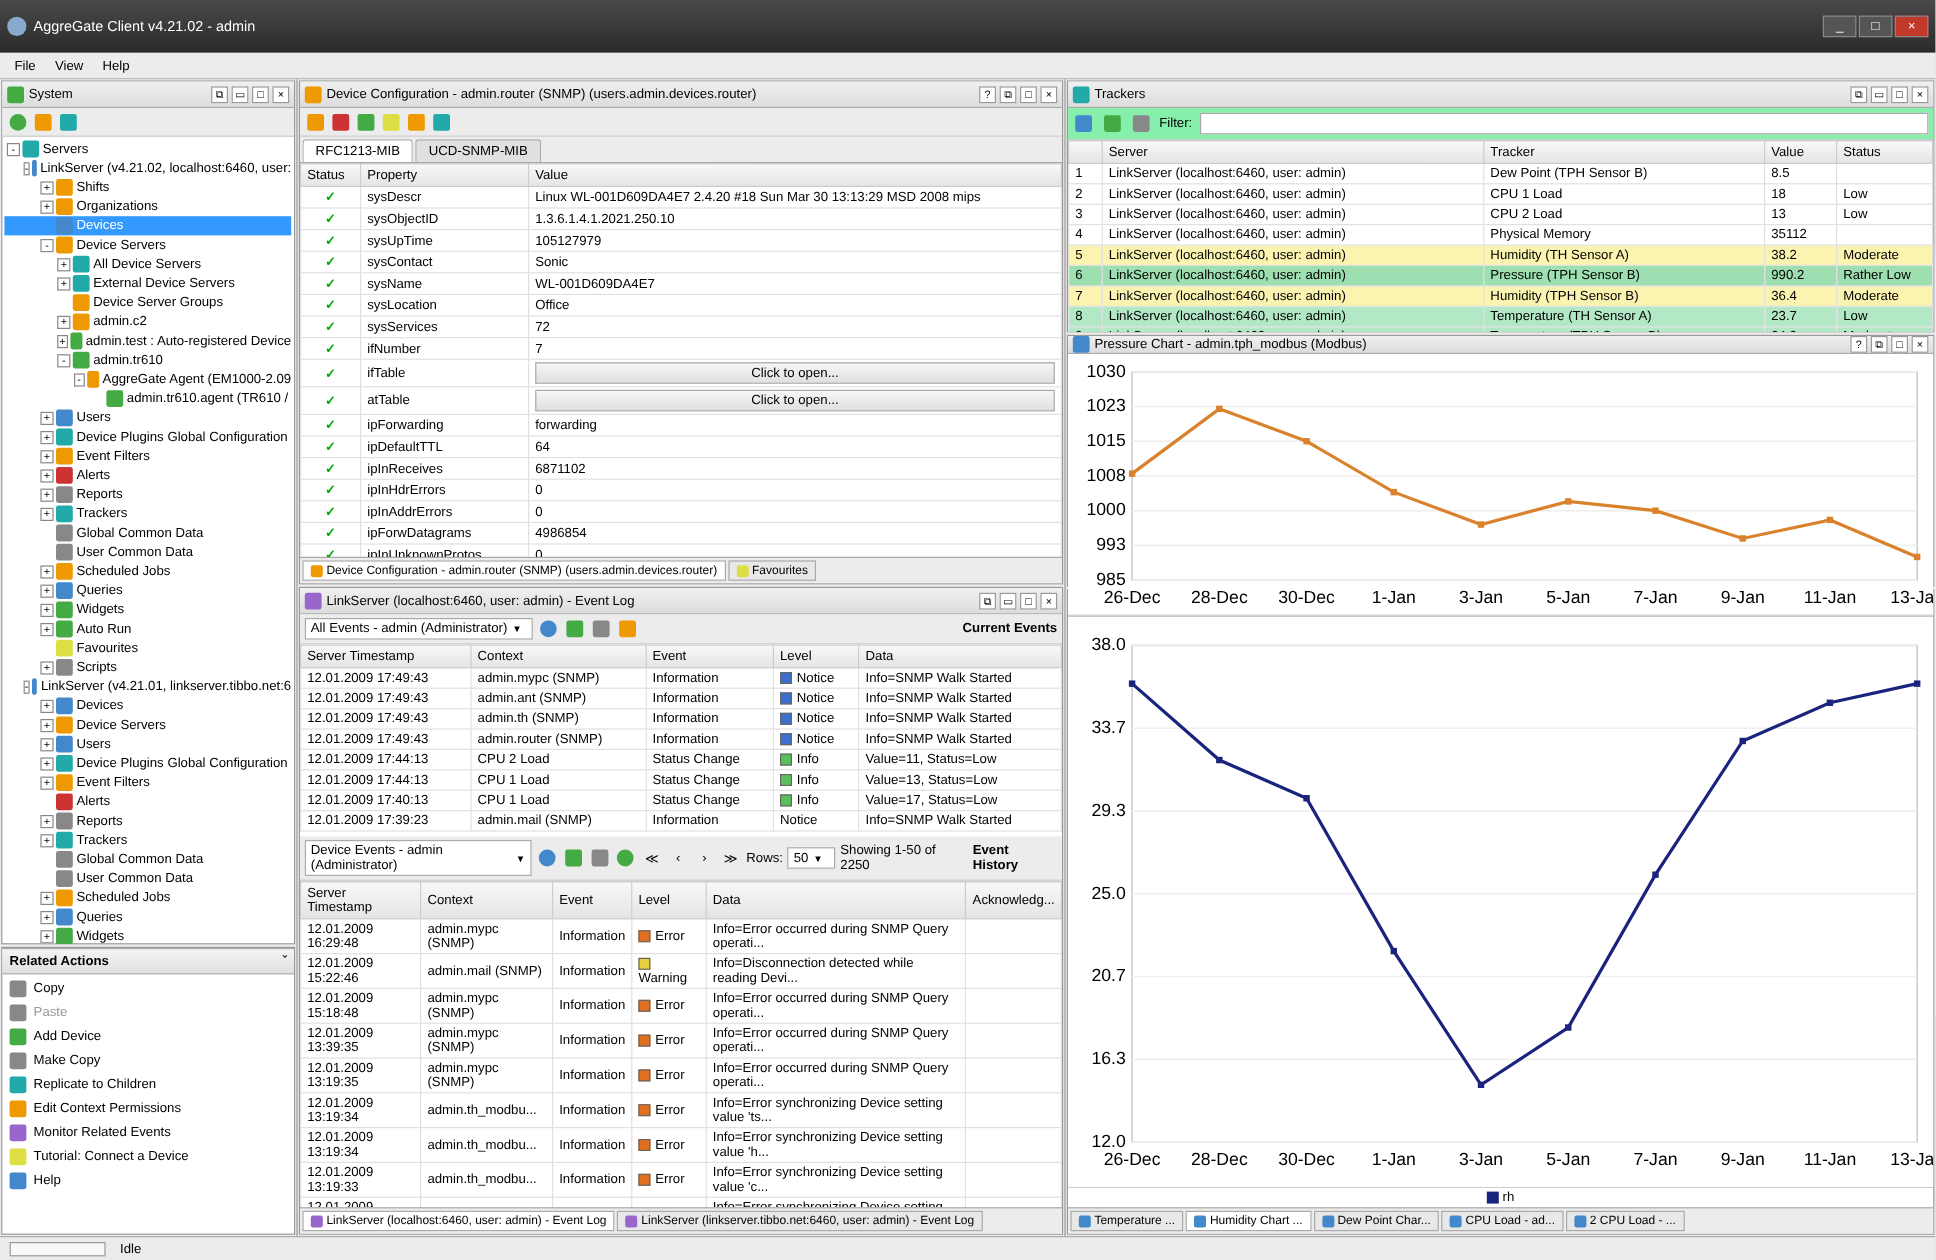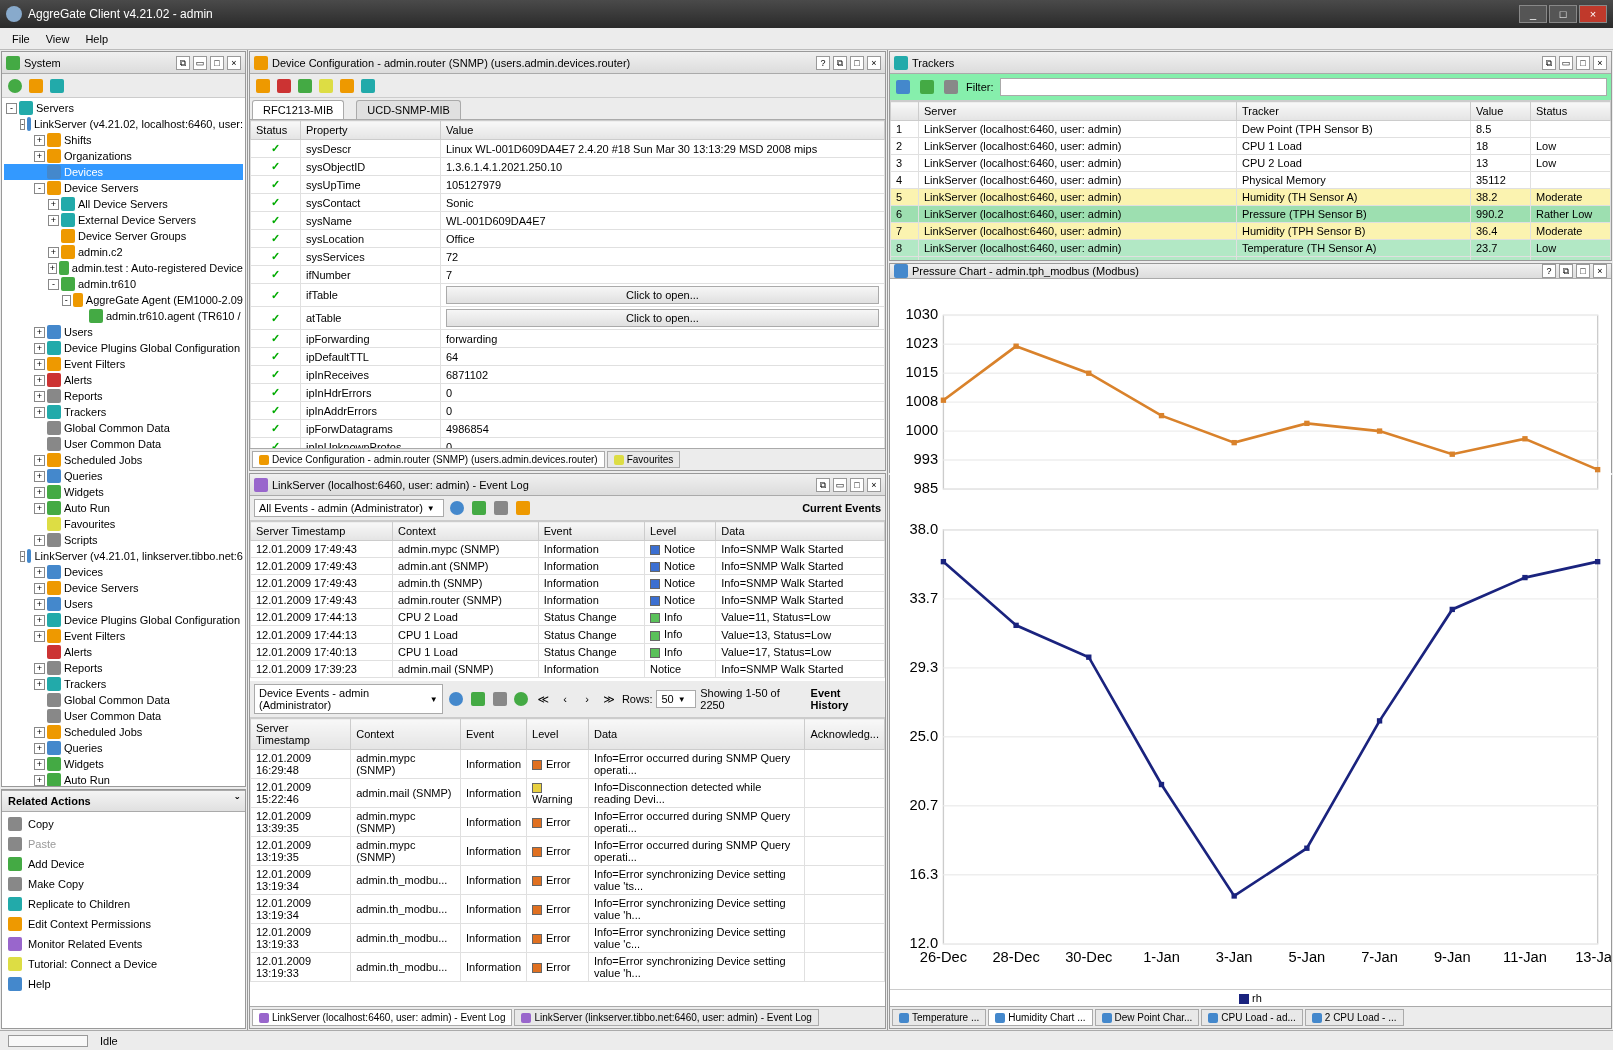--- a/index.html
+++ b/index.html
@@ -1,18 +1,18 @@
 <!DOCTYPE html>
 <html><head>
 <meta charset="utf-8">
 <style>
 * { margin: 0; padding: 0; box-sizing: border-box; font-family: Tahoma, Arial, sans-serif; font-size: 11px; }
 body { background: #d6d6d6; overflow: hidden; }
 .window { width: 1613px; height: 1050px; display: flex; flex-direction: column; background: #ececec; }
-.titlebar { height: 28px; background: linear-gradient(#4a4a4a, #2a2a2a); color: white; display: flex; align-items: center; padding: 0 6px; }
+.titlebar { height: 44px; background: linear-gradient(#4a4a4a, #2a2a2a); color: white; display: flex; align-items: center; padding: 0 6px; }
 .titlebar-icon { width: 16px; height: 16px; background: #8ac; border-radius: 50%; margin-right: 6px; }
 .titlebar-text { flex: 1; font-size: 12px; }
 .titlebar-btns { display: flex; gap: 2px; }
 .titlebar-btn { width: 28px; height: 18px; background: #555; border: 1px solid #888; color: white; text-align: center; line-height: 16px; cursor: pointer; }
 .titlebar-btn.close { background: #c0392b; }
 .menubar { height: 22px; background: #ececec; display: flex; align-items: center; padding: 0 4px; border-bottom: 1px solid #bbb; }
 .menubar-item { padding: 2px 8px; cursor: pointer; }
 .main-layout { flex: 1; display: flex; overflow: hidden; }
 .col-left { width: 248px; display: flex; flex-direction: column; border-right: 1px solid #999; }
 .col-mid { width: 640px; display: flex; flex-direction: column; border-right: 1px solid #999; }
@@ -31,21 +31,21 @@
 .tree-toggle { width: 11px; height: 11px; border: 1px solid #888; display: inline-flex; align-items: center; justify-content: center; font-size: 9px; margin-right: 2px; cursor: pointer; background: #fff; }
 .tree-icon { width: 14px; height: 14px; display: inline-block; margin-right: 3px; }
 .indent-0 { padding-left: 2px; } .indent-1 { padding-left: 16px; } .indent-2 { padding-left: 30px; }
 .indent-3 { padding-left: 44px; } .indent-4 { padding-left: 58px; } .indent-5 { padding-left: 72px; }
 .related-header { background: linear-gradient(#f4f4f4, #e0e0e0); padding: 4px 6px; font-weight: bold; display: flex; justify-content: space-between; border-top: 1px solid #aaa; border-bottom: 1px solid #aaa; }
 .actions-list { padding: 2px 0; }
 .action-item { padding: 3px 6px; display: flex; align-items: center; cursor: pointer; }
 .action-item.disabled { color: #999; }
 .action-icon { width: 14px; height: 14px; margin-right: 6px; display: inline-block; }
 .tabs { display: flex; background: #ececec; border-bottom: 1px solid #aaa; padding: 2px 2px 0 2px; }
-.tab { padding: 3px 10px; border: 1px solid #aaa; border-bottom: none; margin-right: 12px; background: #e0e0e0; cursor: pointer; border-radius: 3px 3px 0 0; }
+.tab { padding: 3px 10px; border: 1px solid #aaa; border-bottom: none; margin-right: 2px; background: #e0e0e0; cursor: pointer; border-radius: 3px 3px 0 0; }
 .tab.active { background: #fff; }
 .bottom-tabs { display: flex; background: #ececec; border-top: 1px solid #aaa; padding: 2px; gap: 2px; }
 .btab { padding: 2px 6px; border: 1px solid #aaa; background: #e8e8e8; cursor: pointer; display: flex; align-items: center; gap: 3px; font-size: 10px; }
 .btab.active { background: #fff; }
 table { border-collapse: collapse; width: 100%; }
 th { background: linear-gradient(#f8f8f8, #e4e4e4); border: 1px solid #ccc; padding: 3px 5px; text-align: left; font-weight: normal; }
 td { border: 1px solid #e0e0e0; padding: 2px 5px; }
 .table-wrap { overflow: auto; flex: 1; }
 .status-cell { text-align: center; color: #0a0; font-weight: bold; }
 .click-open { background: linear-gradient(#f6f6f6, #e0e0e0); border: 1px solid #aaa; text-align: center; cursor: pointer; padding: 2px; }
@@ -681,20 +681,28 @@
                 </tr>
                 <tr>
                   <td>12.01.2009 15:22:46</td>
                   <td>admin.mail (SNMP)</td>
                   <td>Information</td>
                   <td><span class="level-box lv-warning"></span>Warning</td>
                   <td>Info=Disconnection detected while reading Devi...</td>
                   <td></td>
                 </tr>
                 <tr>
+                  <td>12.01.2009 15:18:48</td>
+                  <td>admin.mypc (SNMP)</td>
+                  <td>Information</td>
+                  <td><span class="level-box lv-error"></span>Error</td>
+                  <td>Info=Error occurred during SNMP Query operati...</td>
+                  <td></td>
+                </tr>
+                <tr>
                   <td>12.01.2009 13:39:35</td>
                   <td>admin.mypc (SNMP)</td>
                   <td>Information</td>
                   <td><span class="level-box lv-error"></span>Error</td>
                   <td>Info=Error occurred during SNMP Query operati...</td>
                   <td></td>
                 </tr>
                 <tr>
                   <td>12.01.2009 13:19:35</td>
                   <td>admin.mypc (SNMP)</td>
@@ -844,21 +852,21 @@
                   <td>LinkServer (localhost:6460, user: admin)</td>
                   <td>Temperature (TPH Sensor B)</td>
                   <td>24.3</td>
                   <td>Moderate</td>
                 </tr>
               </tbody>
           </table>
         </div>
       </div>
 
-      <div class="panel" style="height:210px;gap:22px;">
+      <div class="panel" style="height:210px;">
         <div class="panel-header">
           <span class="panel-icon ico ico-blue"></span>
           <span class="panel-title">Pressure Chart - admin.tph_modbus (Modbus)</span>
           <div class="panel-ctrls">
             <div class="panel-ctrl">?</div>
             <div class="panel-ctrl">⧉</div>
             <div class="panel-ctrl">□</div>
             <div class="panel-ctrl">×</div>
           </div>
         </div>

